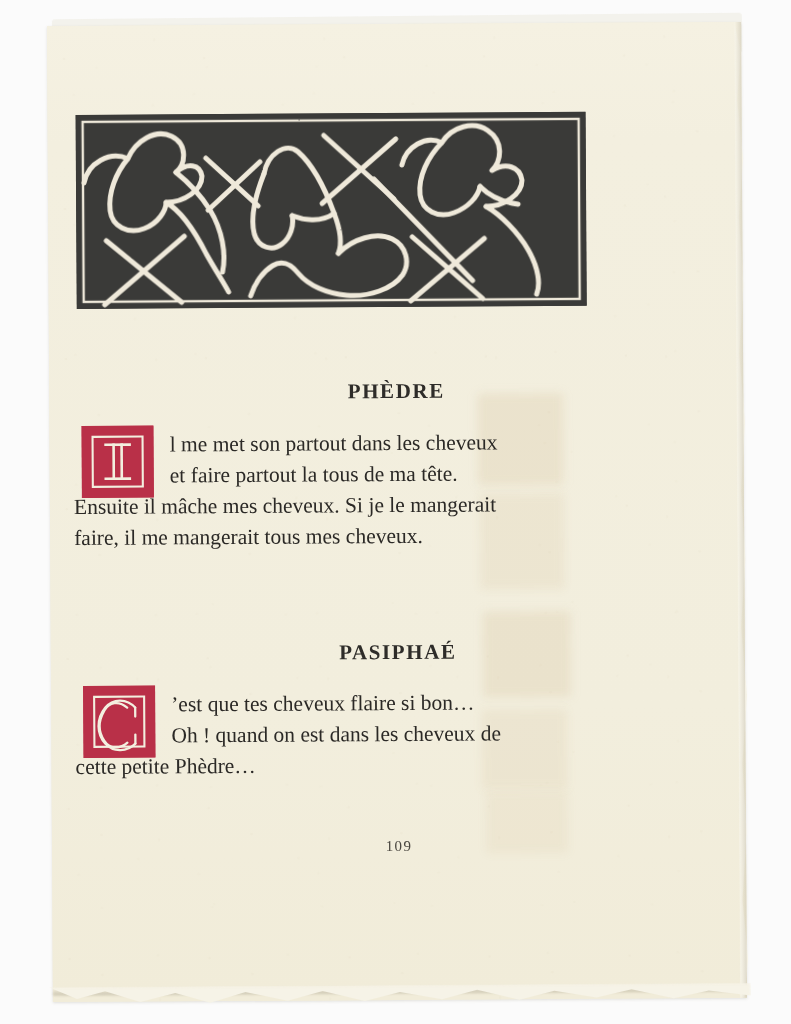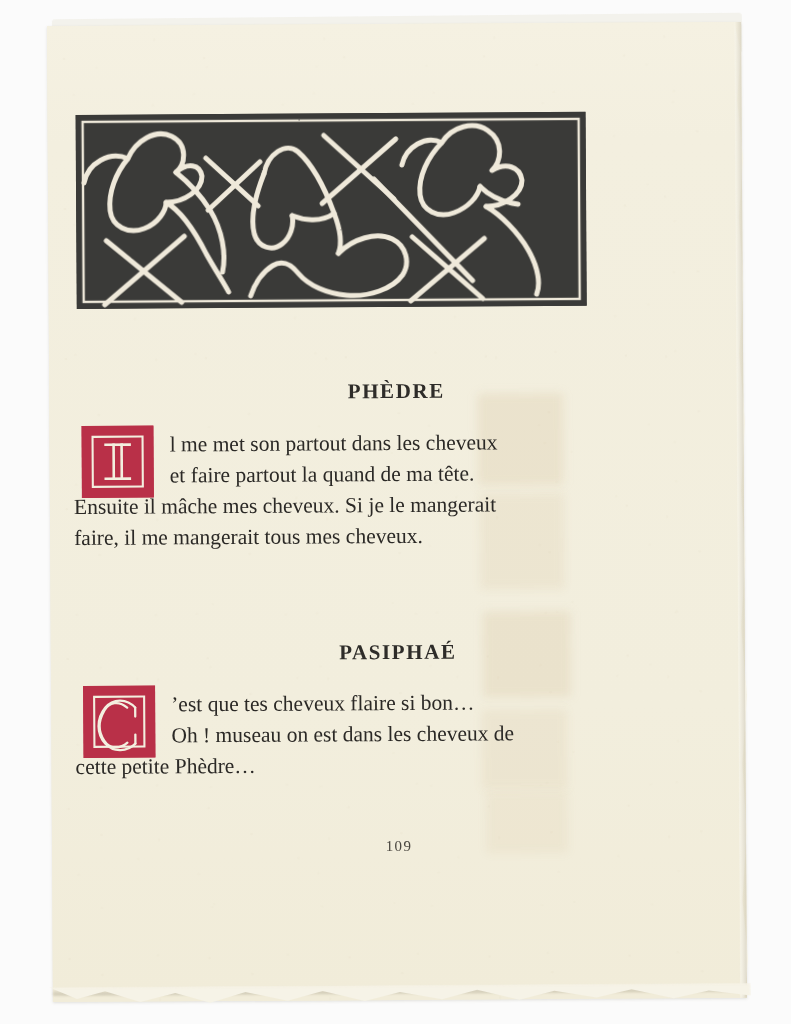--- a/index.html
+++ b/index.html
@@ -281,21 +281,21 @@
         <span>partout</span>
         <span>dans</span>
         <span>les</span>
         <span>cheveux</span>
       </span>
       <span class="jline l2">
         <span>et</span>
         <span>faire</span>
         <span>partout</span>
         <span>la</span>
-        <span>quand</span>
+        <span>tous</span>
         <span>de</span>
         <span>ma</span>
         <span>tête.</span>
       </span>
       <span class="jline l3">
         <span>Ensuite</span>
         <span>il</span>
         <span>mâche</span>
         <span>mes</span>
         <span>cheveux.</span>
@@ -329,21 +329,21 @@
         <span>’est</span>
         <span>que</span>
         <span>tes</span>
         <span>cheveux</span>
         <span>flaire</span>
         <span>si</span>
         <span>bon…</span>
       </span>
       <span class="jline l2">
         <span>Oh !</span>
-        <span>museau</span>
+        <span>quand</span>
         <span>on</span>
         <span>est</span>
         <span>dans</span>
         <span>les</span>
         <span>cheveux</span>
         <span>de</span>
       </span>
       <span class="l4">cette petite Phèdre…</span>
     </div>
 

